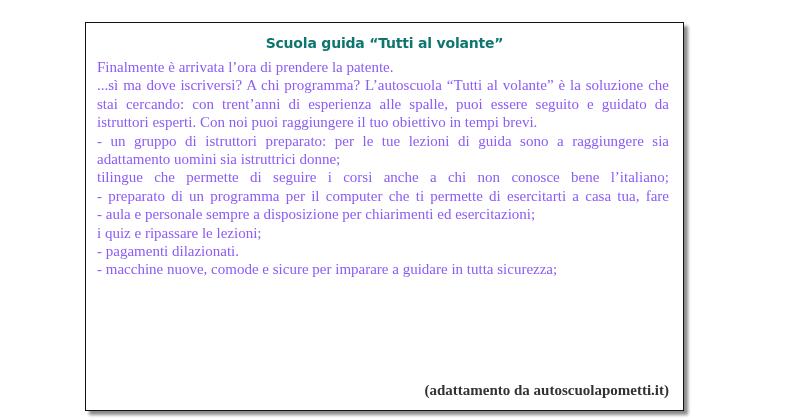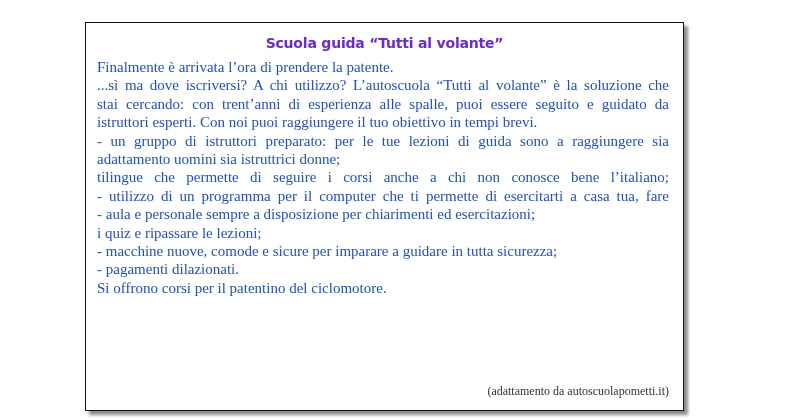--- a/index.html
+++ b/index.html
@@ -6,48 +6,47 @@
   body { width: 800px; height: 420px; position: relative; overflow: hidden; }
   .box {
     position: absolute; left: 85px; top: 22px; width: 599px; height: 389px;
     border: 1.5px solid #111; background: #fff;
     box-shadow: 4px 4px 3px rgba(0,0,0,0.45);
     box-sizing: border-box;
   }
   .title {
     position: absolute; left: 0; right: 0; top: 12px; text-align: center;
     font-family: "DejaVu Sans", sans-serif; font-weight: bold; font-size: 14px;
-    color: #6d28d9; letter-spacing: -0.2px;
+    color: #0f766e; letter-spacing: -0.2px;
   }
   .body {
     position: absolute; left: 11px; right: 14px; top: 35px;
     font-family: "Liberation Serif", serif; font-size: 15px; line-height: 18.4px;
-    color: #1d4ed8;
+    color: #8b5cf6;
   }
   .line { white-space: nowrap; text-align: justify; text-align-last: justify; }
   .line.last { text-align-last: left; }
   .source {
     position: absolute; right: 14px; bottom: 11px;
-    font-family: "Liberation Serif", serif; font-size: 12px; color: #333;
+    font-family: "Liberation Serif", serif; font-size: 15px; color: #333; font-weight: bold;
   }
 </style>
 </head>
 <body>
 
 <div class="box">
   <div class="title">Scuola guida “Tutti al volante”</div>
   <div class="body" id="body">
       <div class="line last">Finalmente è arrivata l’ora di prendere la patente.</div>
-      <div class="line">...sì ma dove iscriversi? A chi utilizzo? L’autoscuola “Tutti al volante” è la soluzione che</div>
+      <div class="line">...sì ma dove iscriversi? A chi programma? L’autoscuola “Tutti al volante” è la soluzione che</div>
       <div class="line">stai cercando: con trent’anni di esperienza alle spalle, puoi essere seguito e guidato da</div>
       <div class="line last">istruttori esperti. Con noi puoi raggiungere il tuo obiettivo in tempi brevi.</div>
       <div class="line">- un gruppo di istruttori preparato: per le tue lezioni di guida sono a raggiungere sia</div>
       <div class="line last">adattamento uomini sia istruttrici donne;</div>
       <div class="line">tilingue che permette di seguire i corsi anche a chi non conosce bene l’italiano;</div>
-      <div class="line">- utilizzo di un programma per il computer che ti permette di esercitarti a casa tua, fare</div>
+      <div class="line">- preparato di un programma per il computer che ti permette di esercitarti a casa tua, fare</div>
       <div class="line last">- aula e personale sempre a disposizione per chiarimenti ed esercitazioni;</div>
       <div class="line last">i quiz e ripassare le lezioni;</div>
+      <div class="line last">- pagamenti dilazionati.</div>
       <div class="line last">- macchine nuove, comode e sicure per imparare a guidare in tutta sicurezza;</div>
-      <div class="line last">- pagamenti dilazionati.</div>
-      <div class="line last">Si offrono corsi per il patentino del ciclomotore.</div>
     </div>
   <div class="source">(adattamento da autoscuolapometti.it)</div>
 </div>
 
 </body></html>

